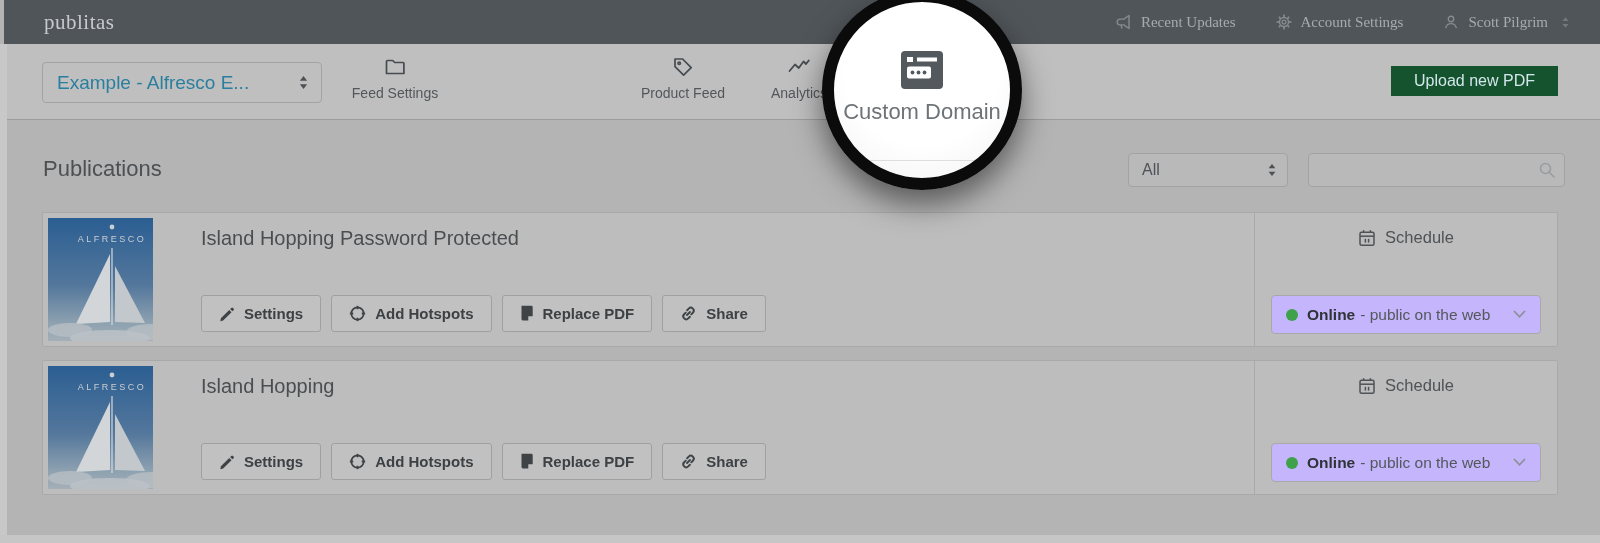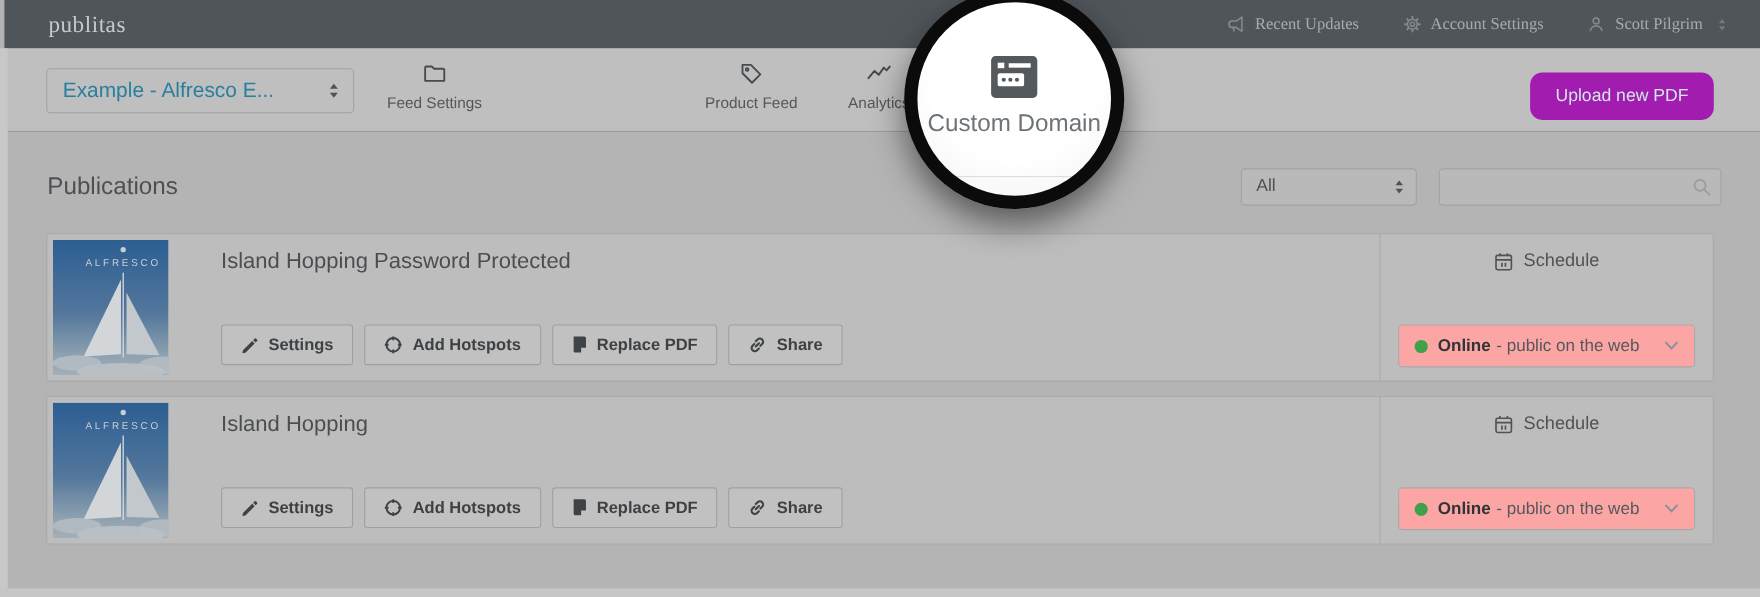--- a/index.html
+++ b/index.html
@@ -21,22 +21,22 @@
              border-bottom:1px solid #9c9c9c; z-index:1; }
   .group-select { position:absolute; left:42px; top:18px; width:280px; height:41px;
                   border:1px solid #a3a3a3; border-radius:4px; display:flex; align-items:center;
                   padding:0 12px 0 14px; cursor:pointer; }
   .group-select .gtext { font-size:19px; color:#2a7f9e; white-space:nowrap; overflow:hidden; flex:1; }
   .group-select .sorticon, .filter-select .sorticon { color:#4e5256; display:flex; }
   .navitem { position:absolute; top:11px; width:170px; display:flex; flex-direction:column; align-items:center;
              gap:6px; transform:translateX(-50%); cursor:pointer; }
   .navitem .nicon { color:#464b50; display:flex; }
   .navitem .nlabel { font-size:14px; color:#53575b; white-space:nowrap; }
-  .upload-btn { position:absolute; right:42px; top:22px; height:43px; padding:0 23px; background:#a21caf;
-                border:none; border-radius:11px; color:#d2e6eb; font-size:16px; font-family:inherit; cursor:pointer; }
+  .upload-btn { position:absolute; right:42px; top:22px; height:30px; padding:0 23px; background:#14532d;
+                border:none; border-radius:0; color:#d2e6eb; font-size:16px; font-family:inherit; cursor:pointer; }
 
   
   .spotlight { position:absolute; left:822px; top:-10px; width:200px; height:200px; border-radius:50%;
                border:12px solid #0b0b0b; background:radial-gradient(circle at 50% 38%, #ffffff 55%, #f1f1f1 100%);
                box-shadow:0 14px 30px rgba(0,0,0,.5); z-index:50; display:flex; flex-direction:column;
                align-items:center; padding-top:48px; }
   .spotlight .sicon { color:#54595e; display:flex; }
   .spotlight .slabel { margin-top:9px; font-size:22px; color:#6e7377; white-space:nowrap; }
   .spotlight .sline { position:absolute; left:36px; right:36px; top:158px; height:1px; background:#dedede; }
 
@@ -59,21 +59,21 @@
   .pub-title { position:absolute; left:158px; top:14px; font-size:20px; color:#4b4e51; }
   .actions { position:absolute; left:158px; bottom:14px; display:flex; gap:10px; }
   .act-btn { display:flex; align-items:center; gap:9px; height:37px; padding:12px 17px; background:#c1c1c1;
              border:1px solid #a0a0a0; border-radius:3px; font-size:15px; font-weight:bold; color:#3d4144;
              font-family:inherit; cursor:pointer; }
   .act-btn .aicon { color:#3f4346; display:flex; }
   .rightcol { position:absolute; right:0; top:0; bottom:0; width:303px; border-left:1px solid #a9a9a9; }
   .schedule { position:absolute; left:0; right:0; top:15px; display:flex; justify-content:center;
               align-items:center; gap:9px; font-size:16.5px; color:#4f5356; cursor:pointer; }
   .schedule .cicon { color:#4f5356; display:flex; }
-  .status-pill { position:absolute; left:16px; right:16px; bottom:12px; height:39px; background:#fca5a5;
+  .status-pill { position:absolute; left:16px; right:16px; bottom:12px; height:39px; background:#c4b5fd;
                  border:1px solid #a9a9a9; border-radius:4px; display:flex; align-items:center;
                  padding:0 14px; cursor:pointer; }
   .dot { width:12px; height:12px; border-radius:50%; background:#3fa24a; margin-right:9px; }
   .st-state { font-size:15.5px; font-weight:bold; color:#303437; }
   .st-suffix { font-size:15.5px; color:#54585b; margin-left:5px; }
   .st-chev { margin-left:auto; color:#8d9195; display:flex; }
 
   
   .edge-left { position:absolute; left:0; top:44px; bottom:0; width:7px; background:#c8c8c8; z-index:2; }
   .edge-bottom { position:absolute; left:0; right:0; bottom:0; height:8px; background:#c6c6c6; z-index:2; }

